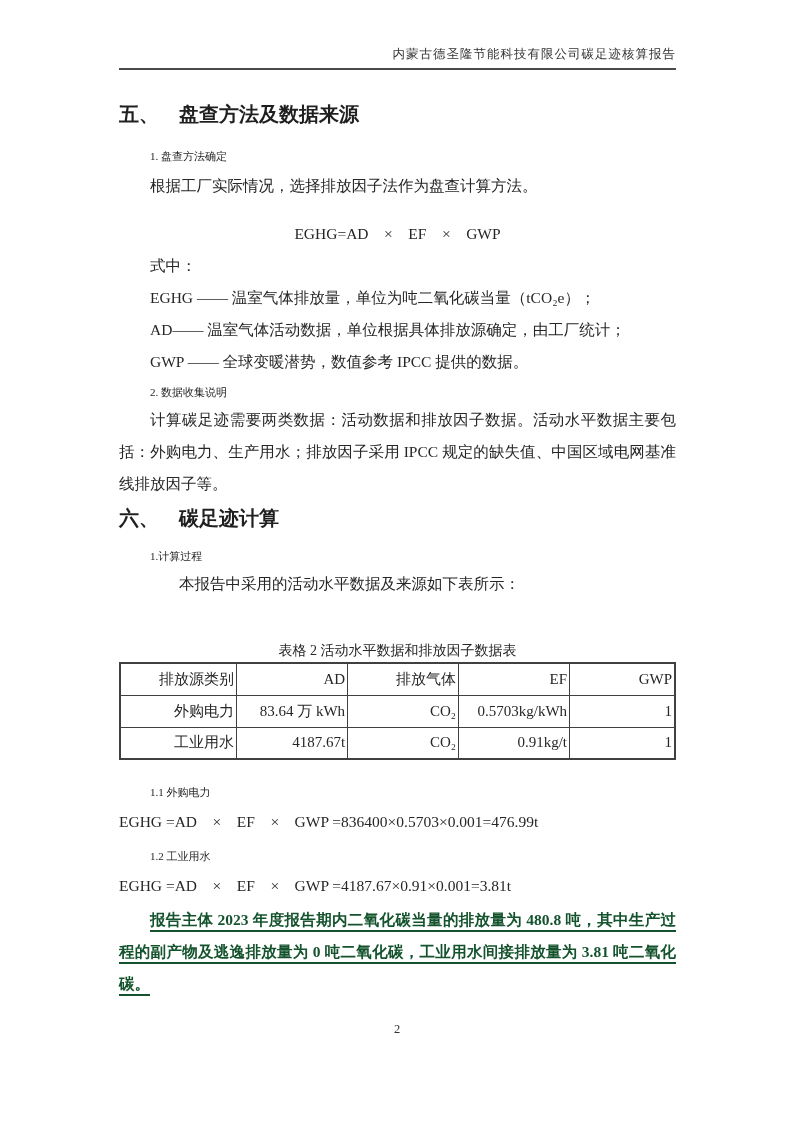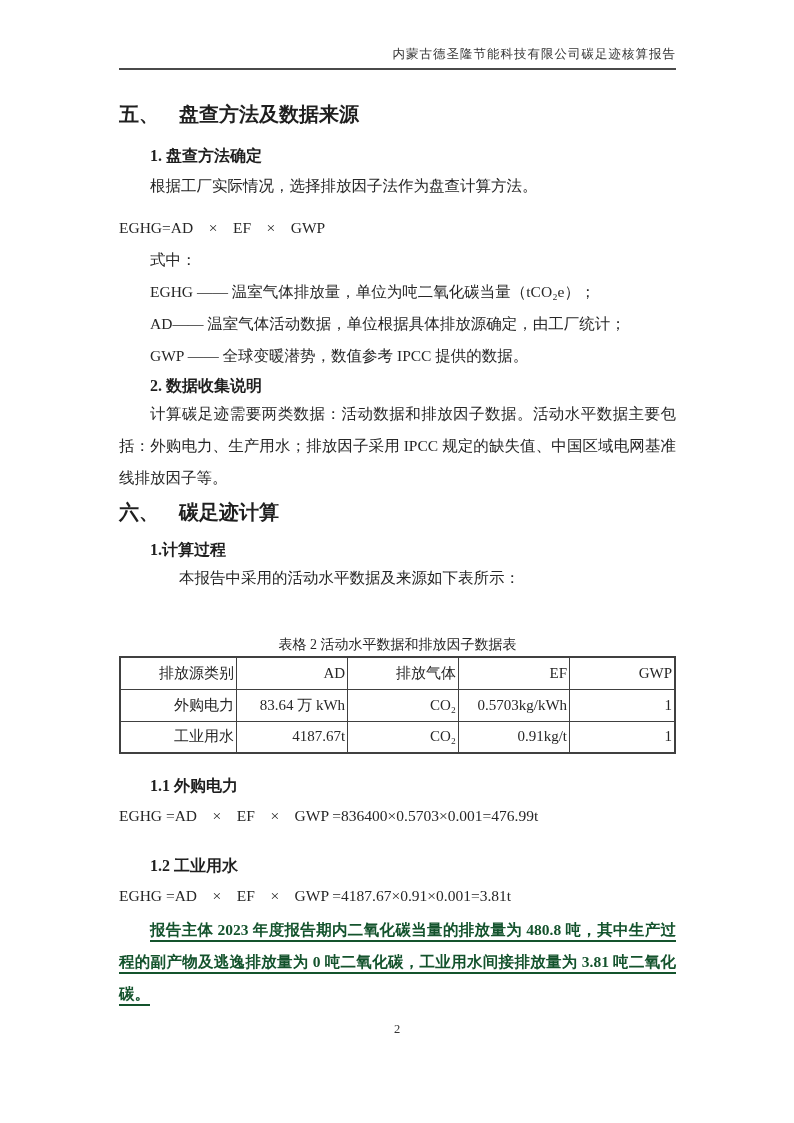--- a/index.html
+++ b/index.html
@@ -37,44 +37,44 @@
     line-height: 28px;
     display: flex;
     color: #1f1f1f;
   }
   h1.sec .sec-num { margin-right: 20px; }
   h1.sec.sec6 { margin-top: 4px; }
 
   h2.sub {
     margin-top: 16px;
     margin-left: 31px;
-    font-size: 16px;
-    font-weight: bold;
+    font-size: 11px;
+    font-weight: normal;
     line-height: 24px;
     color: #1f1f1f;
   }
   h2.sub.tight { margin-top: 2px; }
   h2.sub.calc { margin-top: 12px; }
   h2.sub.mt20 { margin-top: 20px; }
-  h2.sub.mt22 { margin-top: 22px; }
+  h2.sub.mt22 { margin-top: 6px; }
 
   p.body {
     font-size: 15.5px;
     line-height: 32px;
     text-align: justify;
     text-indent: 31px;
     margin-top: 2px;
   }
   p.body.noind { text-indent: 0; }
   p.body.mt0 { margin-top: 0; }
   p.formula-center {
     font-size: 15.5px;
     line-height: 32px;
-    text-align: left;
-    margin-top: 10px;
+    text-align: center;
+    margin-top: 16px;
   }
   p.deep-indent { text-indent: 60px; margin-top: 0; }
 
   p.conclusion {
     font-size: 15.5px;
     font-weight: bold;
     line-height: 32px;
     text-align: justify;
     text-indent: 31px;
     margin-top: 2px;

